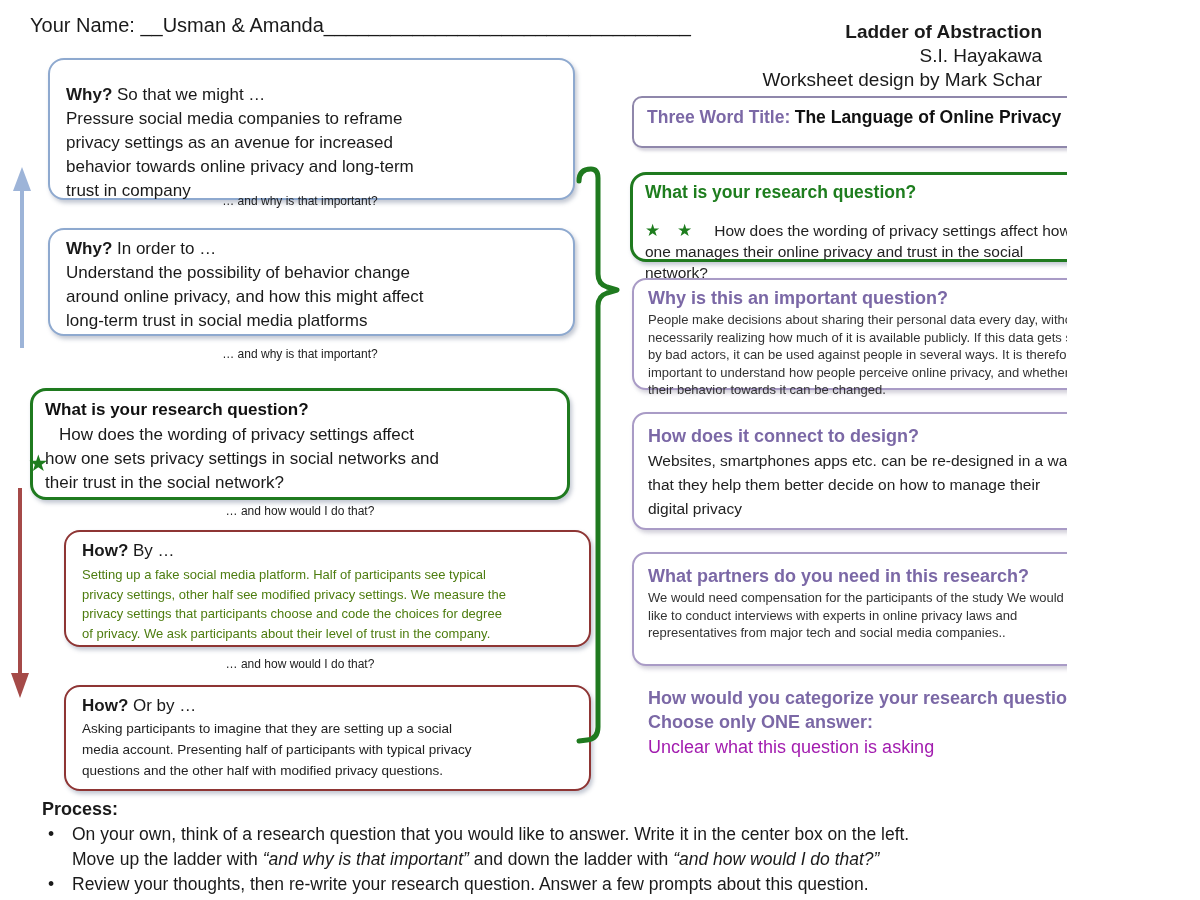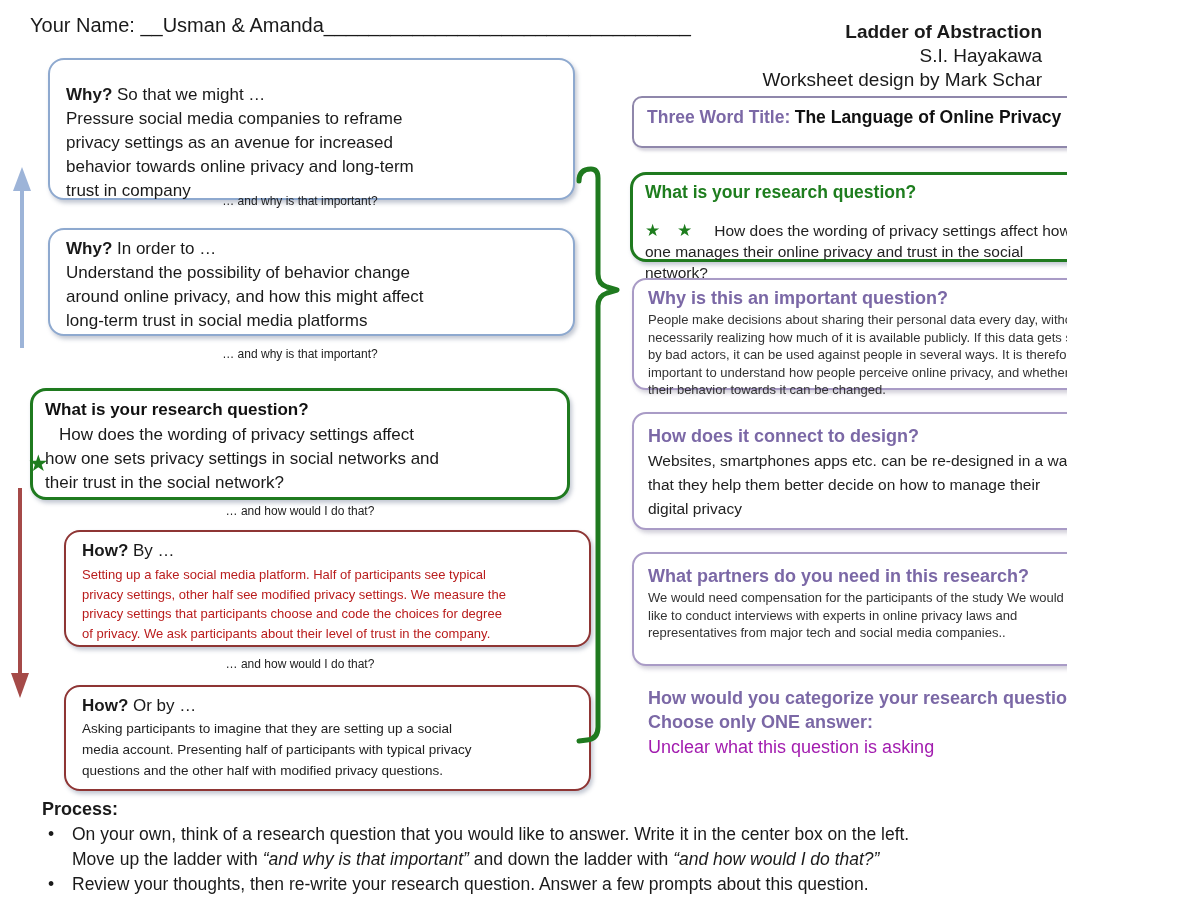--- a/index.html
+++ b/index.html
@@ -9,21 +9,21 @@
   .blue-box{border:2.5px solid #8ea9cf;}
   .green-box{border:3px solid #1f7a1f;}
   .red-box{border:2px solid #8e3534;margin-left:16px;}
   .purple-box{border:2px solid #a99bc6;border-radius:14px;box-shadow:2px 3px 4px rgba(140,135,160,.4);}
 
   .box-title{font-size:17px;line-height:24px;}
   .box-title b{font-weight:bold;}
   .pre{white-space:pre-line;}
 
   .blue-body{font-size:17px;line-height:24px;}
-  .red-body{font-size:13px;line-height:19.5px;color:#b91c1c;}
+  .red-body{font-size:13px;line-height:19.5px;color:#4d7c0f;}
   .red-body2{font-size:13.5px;line-height:21px;color:#222;}
 
   .prompt{position:absolute;left:60px;width:480px;text-align:center;font-size:12px;color:#222;}
 
   .green-heading{font-weight:bold;font-size:17.5px;color:#1e7d1e;line-height:25px;}
   .purple-heading{font-weight:bold;font-size:18px;color:#7b68a6;line-height:26px;}
   .purple-body-sm{font-size:13px;line-height:17.5px;color:#333;}
   .purple-body-lg{font-size:15.5px;line-height:24px;color:#222;}
 
   .rq-line{font-size:15.5px;line-height:21px;color:#222;margin-top:15px;}

